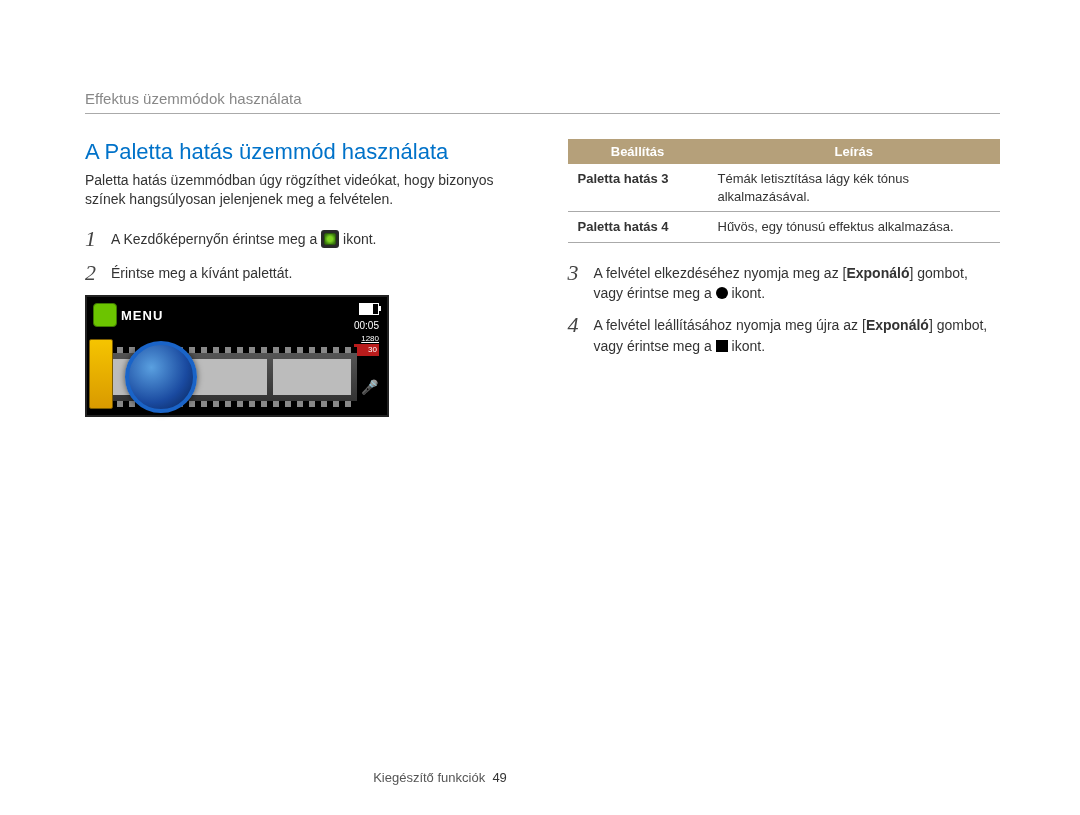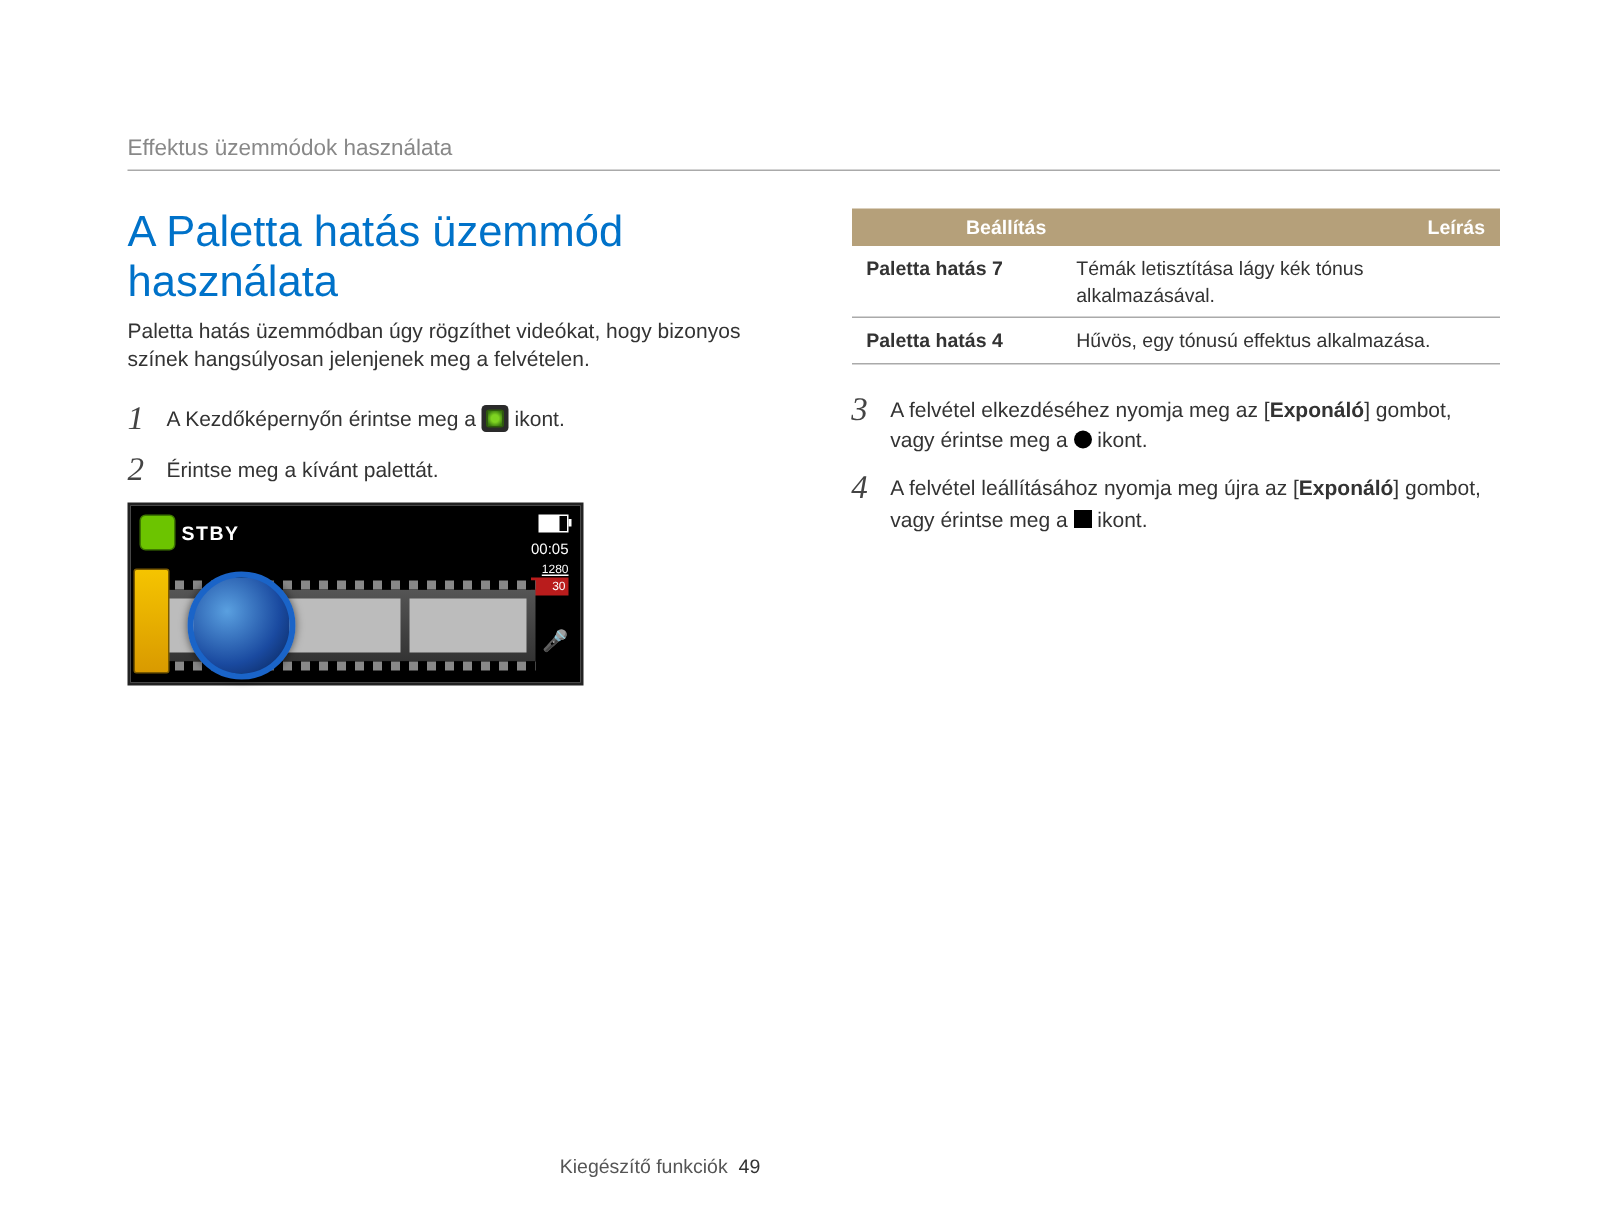--- a/index.html
+++ b/index.html
@@ -27,21 +27,21 @@
     display: flex;
     gap: 50px;
   }
   .col {
     flex: 1 1 50%;
     min-width: 0;
   }
   h2.section-title {
     color: #0072C9;
     font-weight: normal;
-    font-size: 29px;
+    font-size: 22px;
     margin: 0 0 6px 0;
   }
   .intro {
     margin: 0 0 18px 0;
     line-height: 1.35;
   }
   .step {
     display: flex;
     align-items: flex-start;
     margin-bottom: 10px;
@@ -160,21 +160,21 @@
   table.settings {
     border-collapse: collapse;
     width: 100%;
     font-size: 13px;
     margin-bottom: 18px;
   }
   table.settings th {
     background: #b5a07a;
     color: #fff;
     font-weight: bold;
-    text-align: right;
+    text-align: center;
     padding: 5px 10px;
   }
   table.settings th:first-child { width: 120px; }
   table.settings td {
     padding: 6px 10px;
     border-bottom: 1px solid #aaa;
     vertical-align: top;
     line-height:1.35;
   }
   table.settings td:first-child { font-weight: bold; }
@@ -213,21 +213,21 @@
 
       <div class="step">
         <div class="step-num">2</div>
         <div class="step-text">Érintse meg a kívánt palettát.</div>
       </div>
 
       <div class="screenshot">
         <div class="screen-top">
           <div class="stby-badge">
             <div class="stby-icon"></div>
-            <div class="stby-text">STBY</div>
+            <div class="stby-text">MENU</div>
           </div>
           <div class="top-right">
             <div><span class="batt"><span></span></span></div>
             <div>00:05</div>
             <div style="font-size:8px;text-decoration:underline;"><span>1280</span></div>
             <div style="font-size:8px; background:#b91c1c; padding:0 2px;">30</div>
           </div>
           <div class="filmstrip">
             <div class="thumb"></div>
             <div class="thumb"></div>
@@ -241,21 +241,21 @@
     </div>
 
     <div class="col">
       <table class="settings">
         <tbody>
             <tr>
           <th>Beállítás</th>
           <th>Leírás</th>
         </tr>
         <tr>
-          <td>Paletta hatás 7</td>
+          <td>Paletta hatás 3</td>
           <td>Témák letisztítása lágy kék tónus alkalmazásával.</td>
         </tr>
         <tr>
           <td>Paletta hatás 4</td>
           <td>Hűvös, egy tónusú effektus alkalmazása.</td>
         </tr>
       </tbody>
         </table>
 
       <div class="step">

